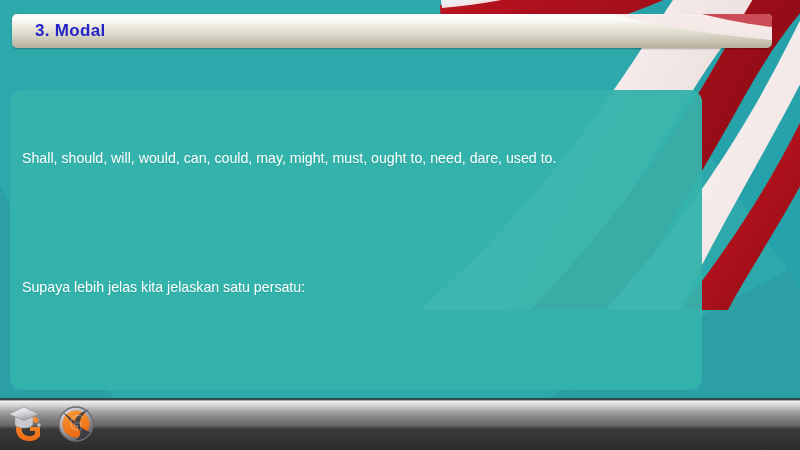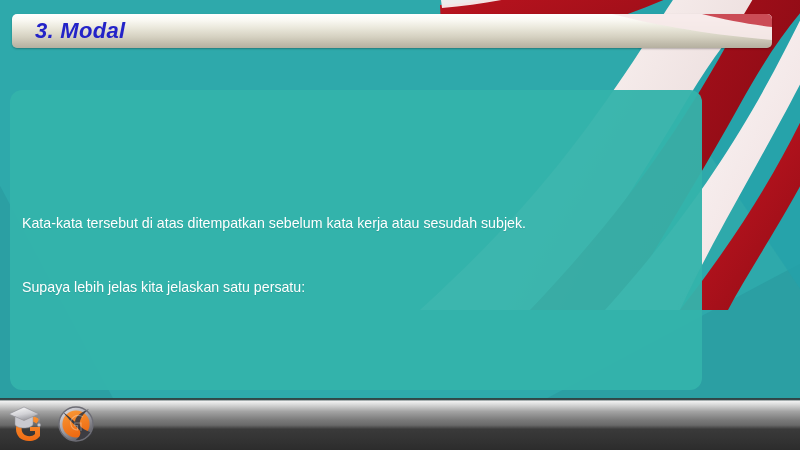--- a/index.html
+++ b/index.html
@@ -61,26 +61,25 @@
     background: linear-gradient(to bottom,
       #ffffff 0%, #fbfaf5 16%, #eceade 38%,
       #d6d2c2 66%, #c0bbab 88%, #b5b0a0 100%);
     box-shadow: 0 1px 2px rgba(0,0,0,.28);
     overflow: hidden;
   }
   .title-bar .label {
     position: absolute;
     left: 23px; top: 50%;
     transform: translateY(-50%);
-    font-size: 22px;
+    font-size: 17px;
     font-weight: bold;
     color: #2323c8;
     letter-spacing: .3px;
     white-space: nowrap;
-    font-style: italic;
   }
   
   .title-ribbon {
     position: absolute;
     left: 0; top: 0;
     width: 760px; height: 34px;
     pointer-events: none;
   }
 
   
@@ -186,22 +185,22 @@
     <svg class="title-ribbon" width="760" height="34" viewBox="0 0 760 34" xmlns="http://www.w3.org/2000/svg">
       <path d="M 600 0 C 640 10 690 20 760 26 L 760 0 Z" fill="#f6e9e9" opacity="0.9"></path>
       <path d="M 690 0 C 715 6 735 10 760 13 L 760 0 Z" fill="#c3303c" opacity="0.85"></path>
     </svg>
     <span class="label">3.  Modal</span>
   </div>
 
   <div class="content-panel"></div>
 
   <div class="content-text">
+    <span class="line">Shall, should, will, would, can, could, may, might, must, ought to, need, dare, used to.</span>
     <span class="line blank"></span>
-    <span class="line">Kata-kata tersebut di atas ditempatkan sebelum kata kerja atau sesudah subjek.</span>
     <span class="line">Supaya lebih jelas kita jelaskan satu persatu:</span>
     
     
     
     
     
     
     
     
   </div>

